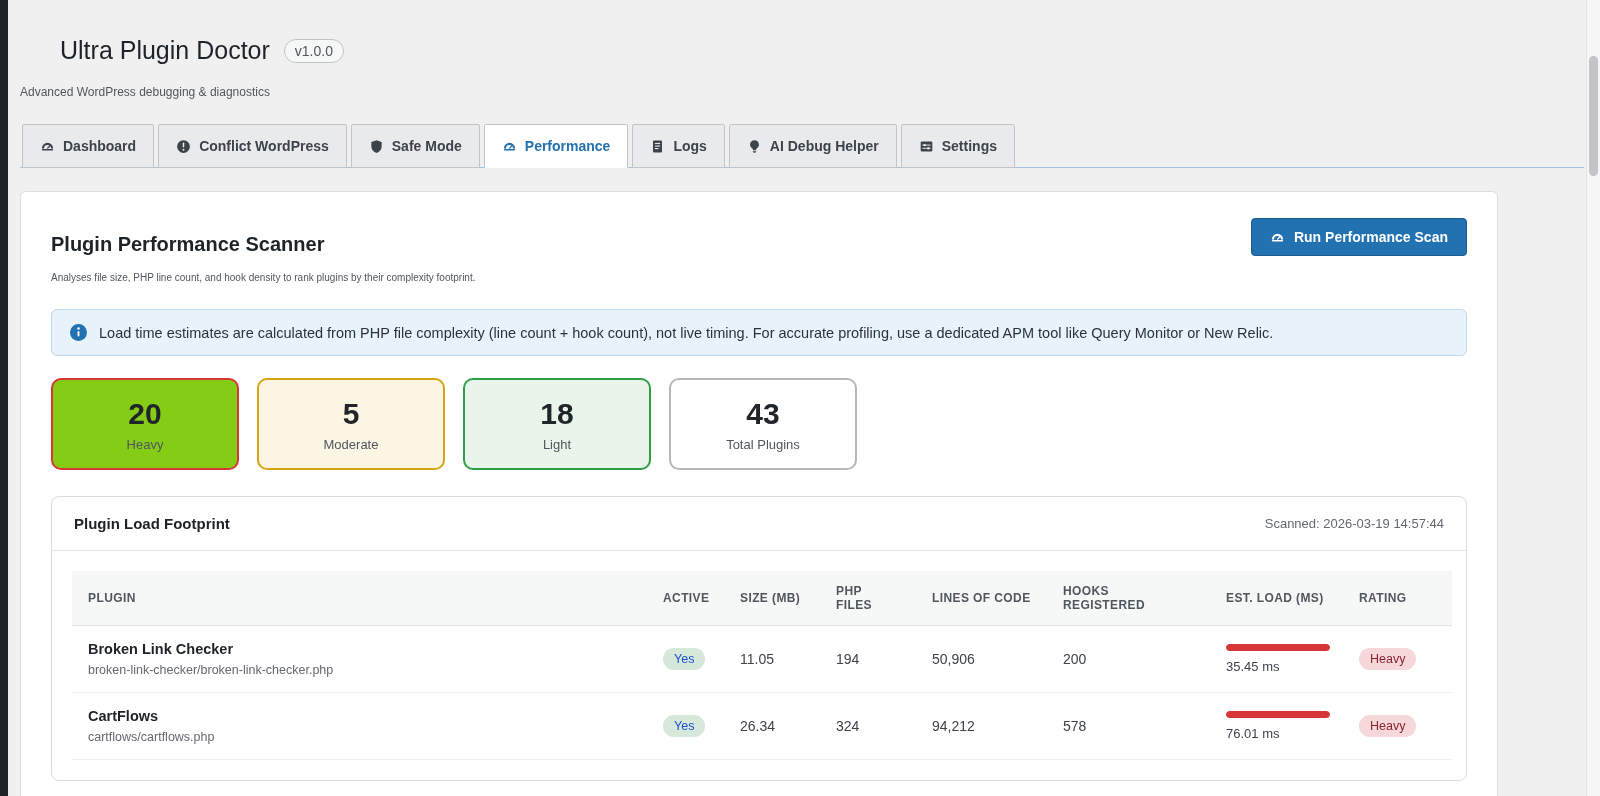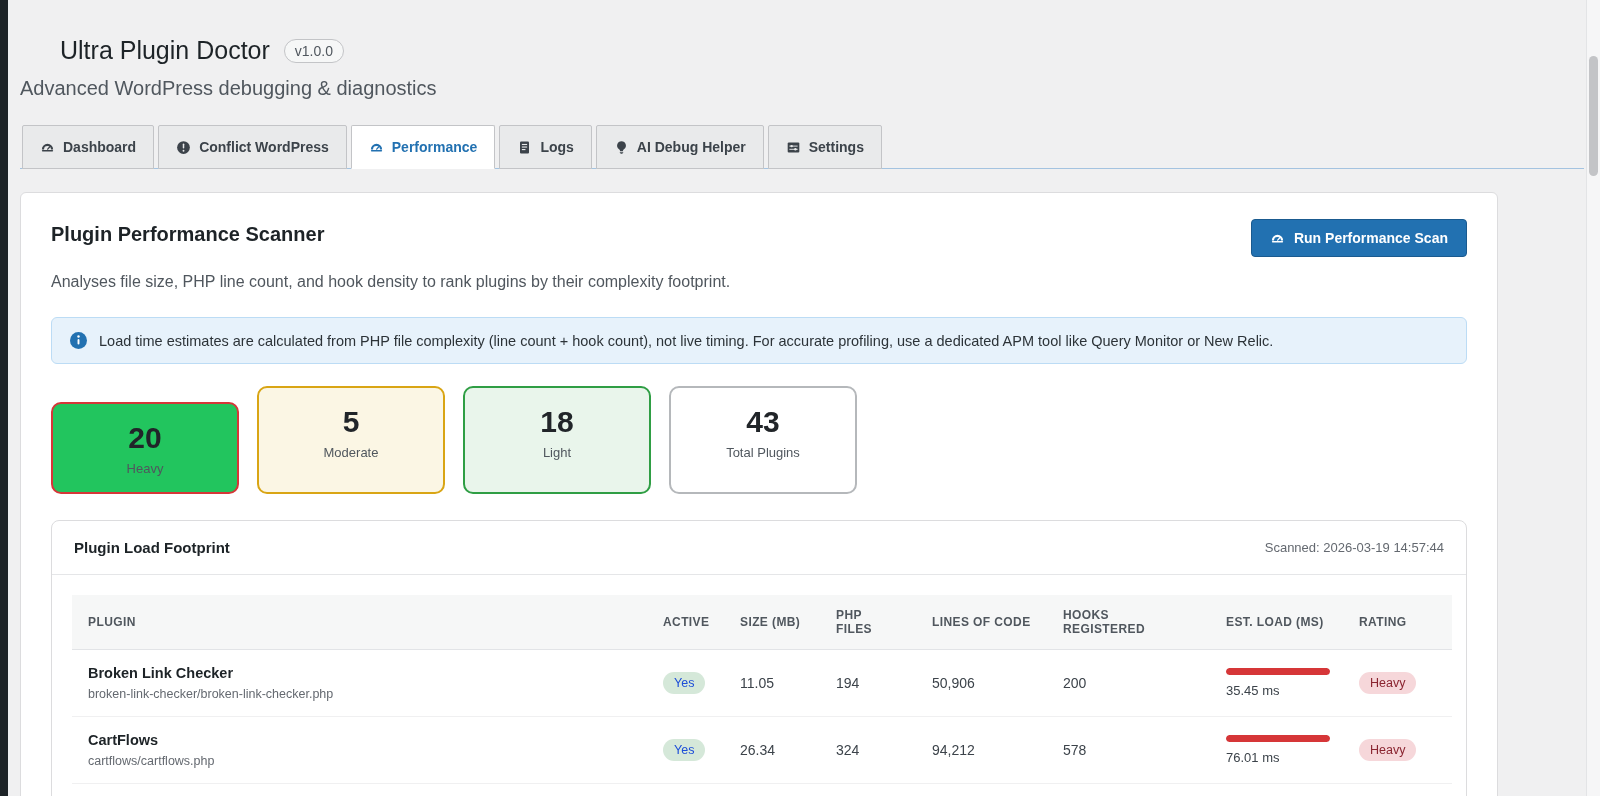--- a/index.html
+++ b/index.html
@@ -16,69 +16,69 @@
 
   .page { margin-left: 8px; padding: 0 16px 0 12px; }
 
   .header { padding-top: 36px; }
   .title-row { display: flex; align-items: center; gap: 14px; margin-left: 40px; }
   .app-title { font-size: 25px; font-weight: 500; margin: 0; color: #1d2327; }
   .version-pill {
     font-size: 14px; color: #50575e; background: #f6f7f7;
     border: 1px solid #c3c4c7; border-radius: 999px; padding: 3px 10px;
   }
-  .subtitle { margin: 12px 0 0 0; font-size: 20px; color: #50575e; }
+  .subtitle { margin: 20px 0 0 0; font-size: 12px; color: #50575e; }
 
   .tabs { display: flex; gap: 4px; margin-top: 25px; border-bottom: 1px solid #a4c3e0; padding-left: 2px; }
   .tab {
     display: flex; align-items: center; gap: 8px;
     padding: 13px 17px; margin-bottom: -1px;
     background: #e9eaeb; border: 1px solid #c3c4c7;
     font-size: 14px; font-weight: 600; color: #3c434a;
     cursor: pointer; text-decoration: none; border-radius: 2px 2px 0 0;
   }
   .tab .ticon { display: inline-flex; width: 15px; height: 15px; color: #3c434a; }
   .tab .ticon svg { width: 15px; height: 15px; }
   .tab.active { background: #fff; color: #2271b1; border-bottom: 1px solid #fff; }
   .tab.active .ticon { color: #2271b1; }
 
   .main-card {
     margin-top: 23px; width: 1478px;
     background: #fff; border: 1px solid #dcdcde; border-radius: 6px;
     padding: 26px 30px 40px 30px;
     min-height: 600px;
   }
-  .card-head-row { display: flex; justify-content: space-between; align-items: flex-start; }
+  .card-head-row { display: flex; justify-content: space-between; align-items: flex-end; }
   .scanner-title { margin: 4px 0 0 0; font-size: 20px; font-weight: 700; color: #1d2327; }
   .run-btn {
     display: inline-flex; align-items: center; gap: 9px;
     background: #2271b1; color: #fff; border: 1px solid #1a5a8f;
     border-radius: 4px; padding: 10px 18px;
     font-family: "Liberation Sans", sans-serif;
     font-size: 14px; font-weight: 700; cursor: pointer;
   }
   .run-btn svg { width: 15px; height: 15px; }
-  .scanner-desc { margin: 16px 0 0 0; font-size: 16px; color: #50575e; }
+  .scanner-desc { margin: 16px 0 0 0; font-size: 10px; color: #50575e; }
 
   .notice {
     margin-top: 26px; display: flex; align-items: center; gap: 12px;
     background: #e7f2fb; border: 1px solid #bcdcf5; border-radius: 6px;
     padding: 14px 18px; font-size: 14.5px; color: #2c3338;
   }
   .notice .nicon { display: inline-flex; width: 17px; height: 17px; flex: 0 0 auto; }
   .notice .nicon svg { width: 17px; height: 17px; }
 
   .stats { display: flex; gap: 18px; margin-top: 22px; }
   .stat-card {
     width: 188px; padding: 17px 0 16px 0; text-align: center;
     border-radius: 10px; border: 2px solid #c3c4c7; background: #fff;
   }
   .stat-card .num { font-size: 30px; font-weight: 700; color: #212529; line-height: 1.1; }
   .stat-card .lbl { margin-top: 7px; font-size: 13px; color: #50575e; }
-  .stat-card.danger  { border-color: #d63638; background: #22c55e; margin-top: 16px; }
+  .stat-card.danger  { border-color: #d63638; background: #84cc16; }
   .stat-card.warning { border-color: #d9a514; background: #fbf6e4; }
   .stat-card.success { border-color: #2f9e44; background: #e9f5eb; }
   .stat-card.neutral { border-color: #b5b8bb; background: #fff; }
 
   .footprint { margin-top: 26px; border: 1px solid #dcdcde; border-radius: 8px; background: #fff; }
   .fp-head {
     display: flex; justify-content: space-between; align-items: center;
     padding: 18px 22px; border-bottom: 1px solid #e5e6e8;
   }
   .fp-title { font-size: 15px; font-weight: 700; color: #1d2327; }
@@ -139,20 +139,28 @@
     </a>
     <a class="tab">
       <span class="ticon">
         <svg viewBox="0 0 16 16" fill="currentColor">
             <circle cx="8" cy="8" r="6.8"></circle>
             <rect x="7.2" y="3.8" width="1.6" height="5.2" rx="0.8" fill="#e9eaeb"></rect>
             <circle cx="8" cy="11.4" r="1" fill="#e9eaeb"></circle>
           </svg>
       </span>
       <span class="tlabel">Conflict WordPress</span>
+    </a>
+    <a class="tab">
+      <span class="ticon">
+        <svg viewBox="0 0 16 16" fill="currentColor">
+            <path d="M8 1.2 13.5 3.1v4.5c0 3.8-2.4 6-5.5 7.2C4.9 13.6 2.5 11.4 2.5 7.6V3.1z"></path>
+          </svg>
+      </span>
+      <span class="tlabel">Safe Mode</span>
     </a>
     <a class="tab active">
       <span class="ticon">
         <svg viewBox="0 0 16 16" fill="currentColor">
             <path d="M2 10 A6 6 0 0 1 14 10 L11.7 10 A3.7 3.7 0 0 0 4.3 10 Z"></path>
             <rect x="7.3" y="4.8" width="1.4" height="5.6" rx="0.7" transform="rotate(42 8 10)"></rect>
             <rect x="2" y="10.6" width="12" height="1.6" rx="0.8"></rect>
           </svg>
       </span>
       <span class="tlabel">Performance</span>

